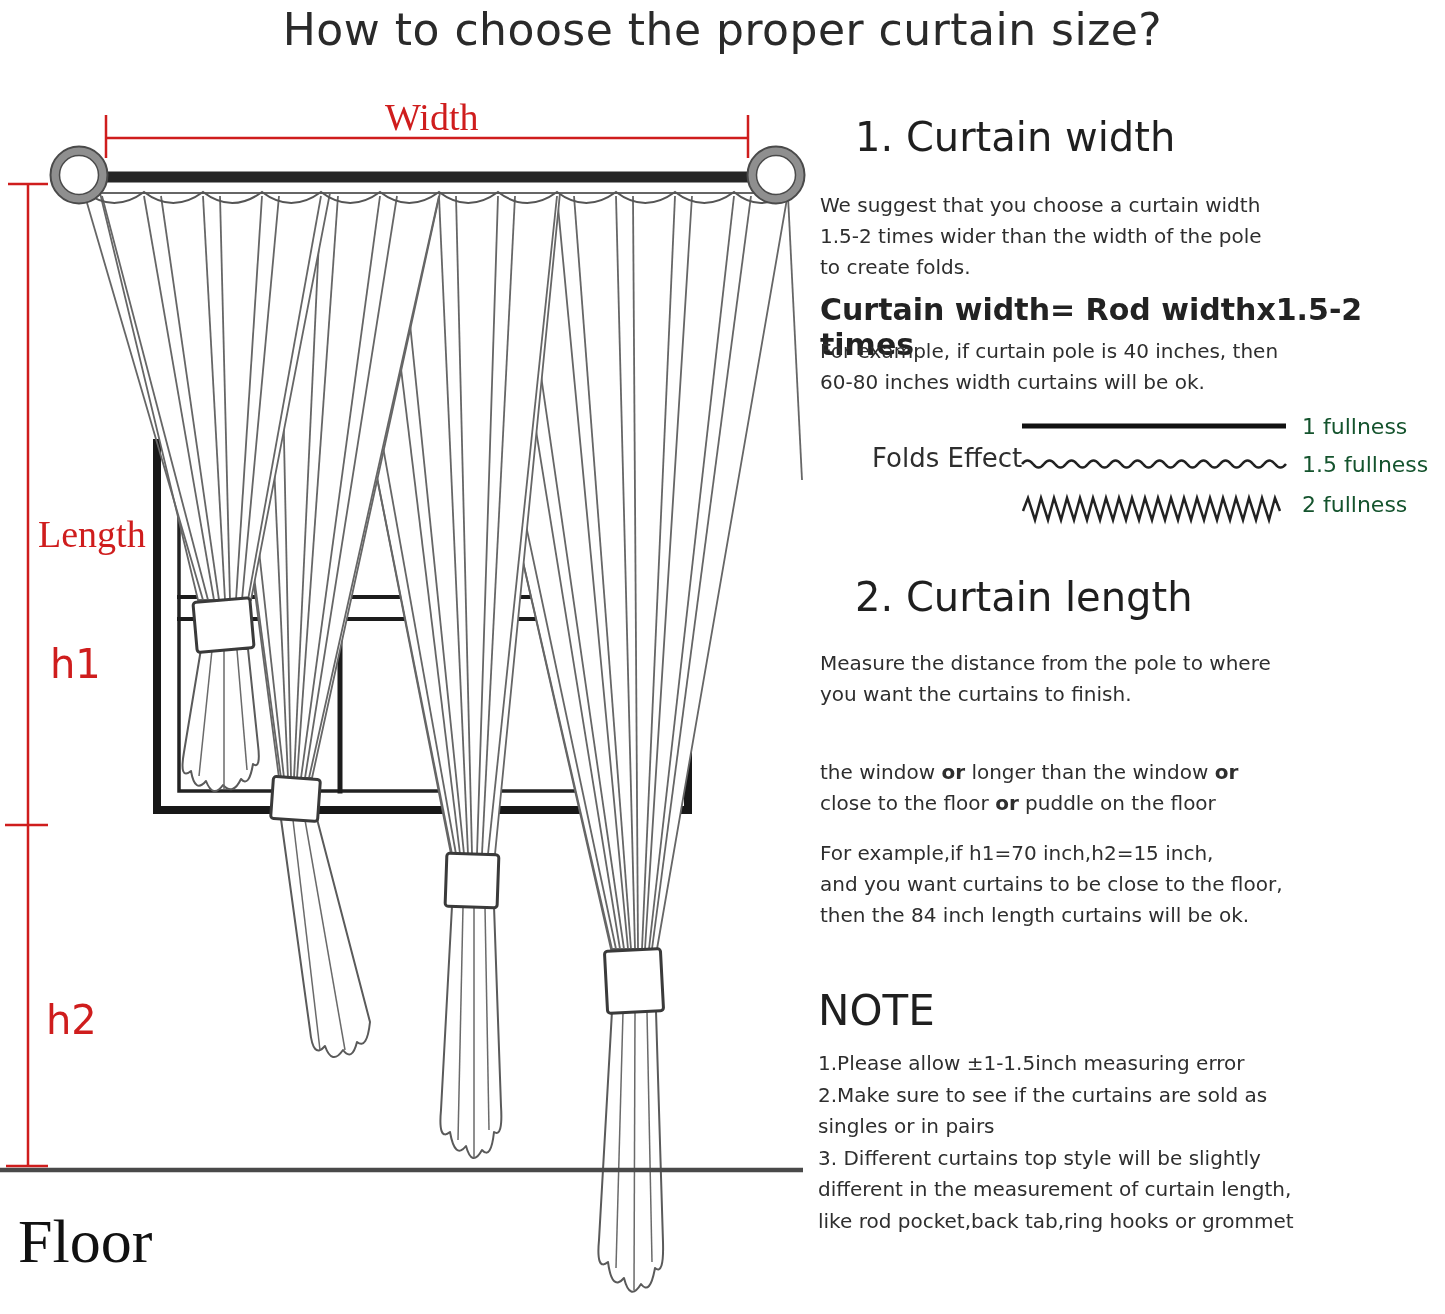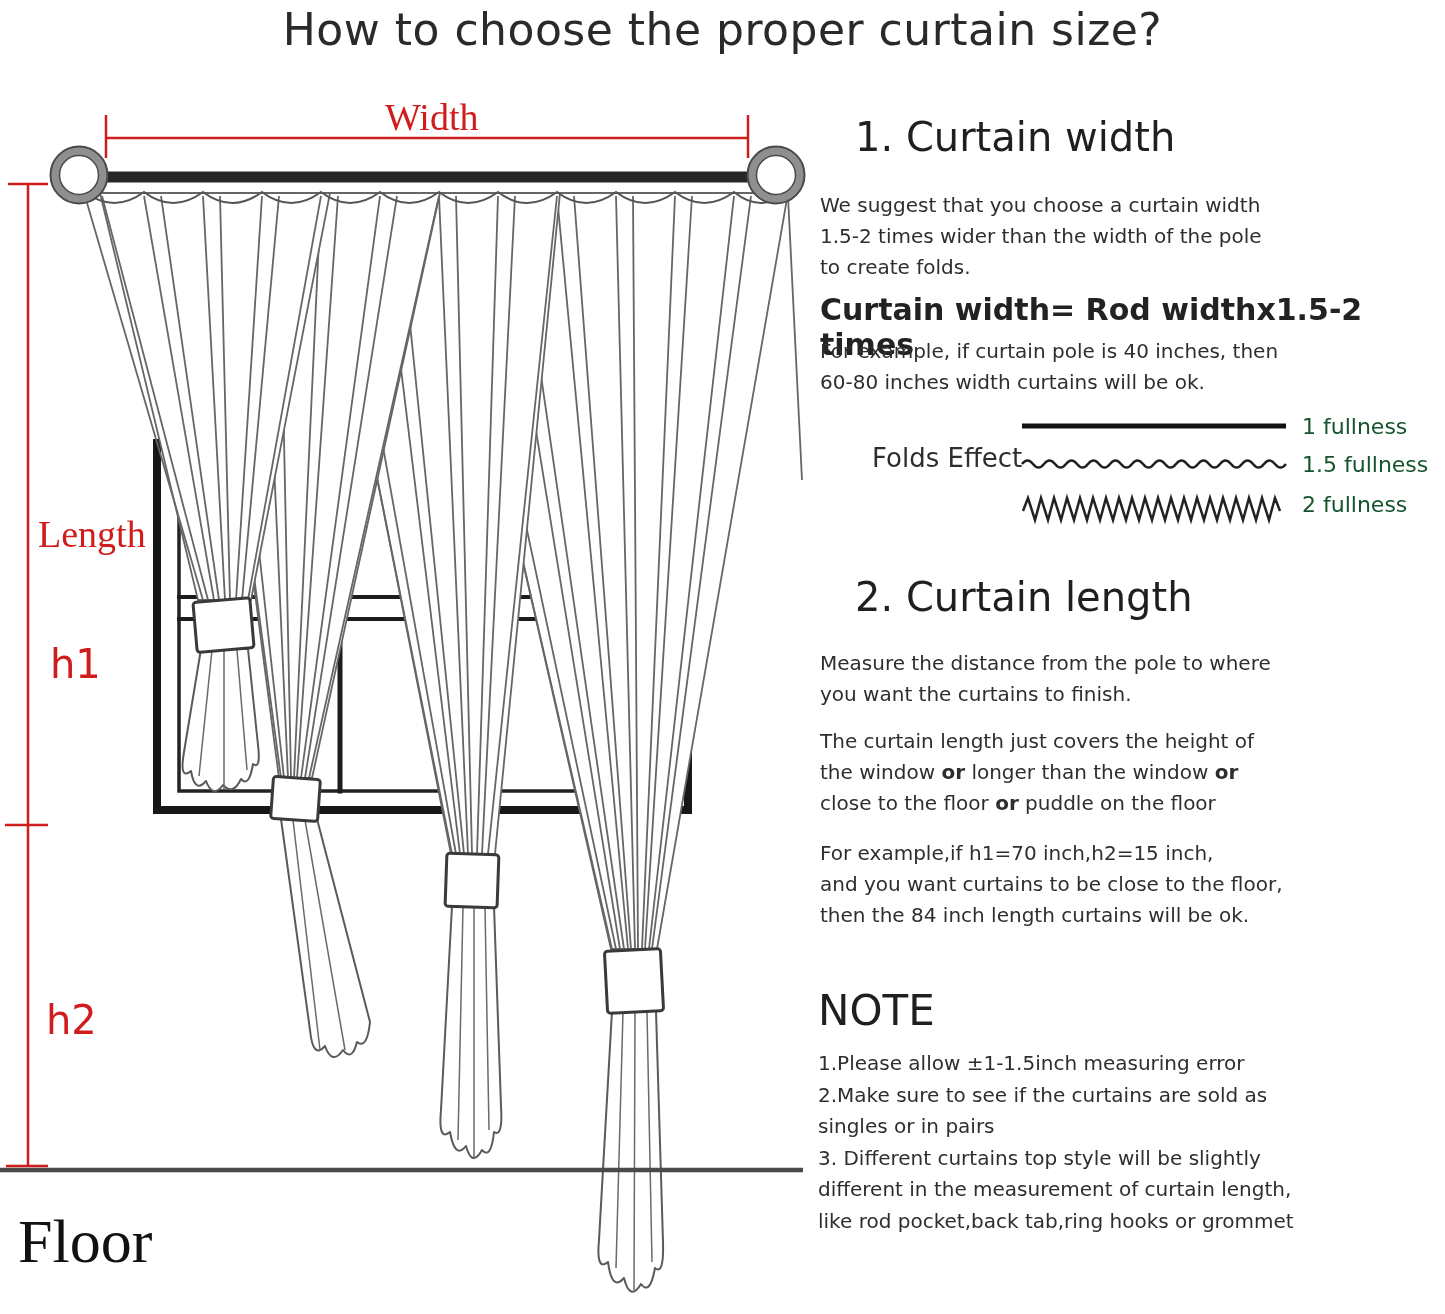--- a/index.html
+++ b/index.html
@@ -182,21 +182,21 @@
 </svg>
 <div class="abs fullness" style="left:1302px;top:414px;">1 fullness</div>
 <div class="abs fullness" style="left:1302px;top:452px;">1.5 fullness</div>
 <div class="abs fullness" style="left:1302px;top:492px;">2 fullness</div>
 
 <div class="abs h-sec" style="left:855px;top:574px;">2. Curtain length</div>
 <div class="abs p" style="left:820px;top:648px;">Measure the distance from the pole to where
 you want the curtains to finish.</div>
 
 <div class="abs p" style="left:820px;top:726px;white-space:normal;width:640px;">
-  <span>The curtain length just covers the height of</span><br>
+  <br>
   <span>the window </span><span class="b">or</span><span> longer than the window </span><span class="b">or</span><br>
   <span>close to the floor </span><span class="b">or</span><span> puddle on the floor</span>
 </div>
 
 <div class="abs p" style="left:820px;top:838px;">For example,if h1=70 inch,h2=15 inch,
 and you want curtains to be close to the floor,
 then the 84 inch length curtains will be ok.</div>
 
 <div class="abs note-h" style="left:818px;top:986px;">NOTE</div>
 <div class="abs p" style="left:818px;top:1048px;line-height:31.5px;">1.Please allow ±1-1.5inch measuring error

